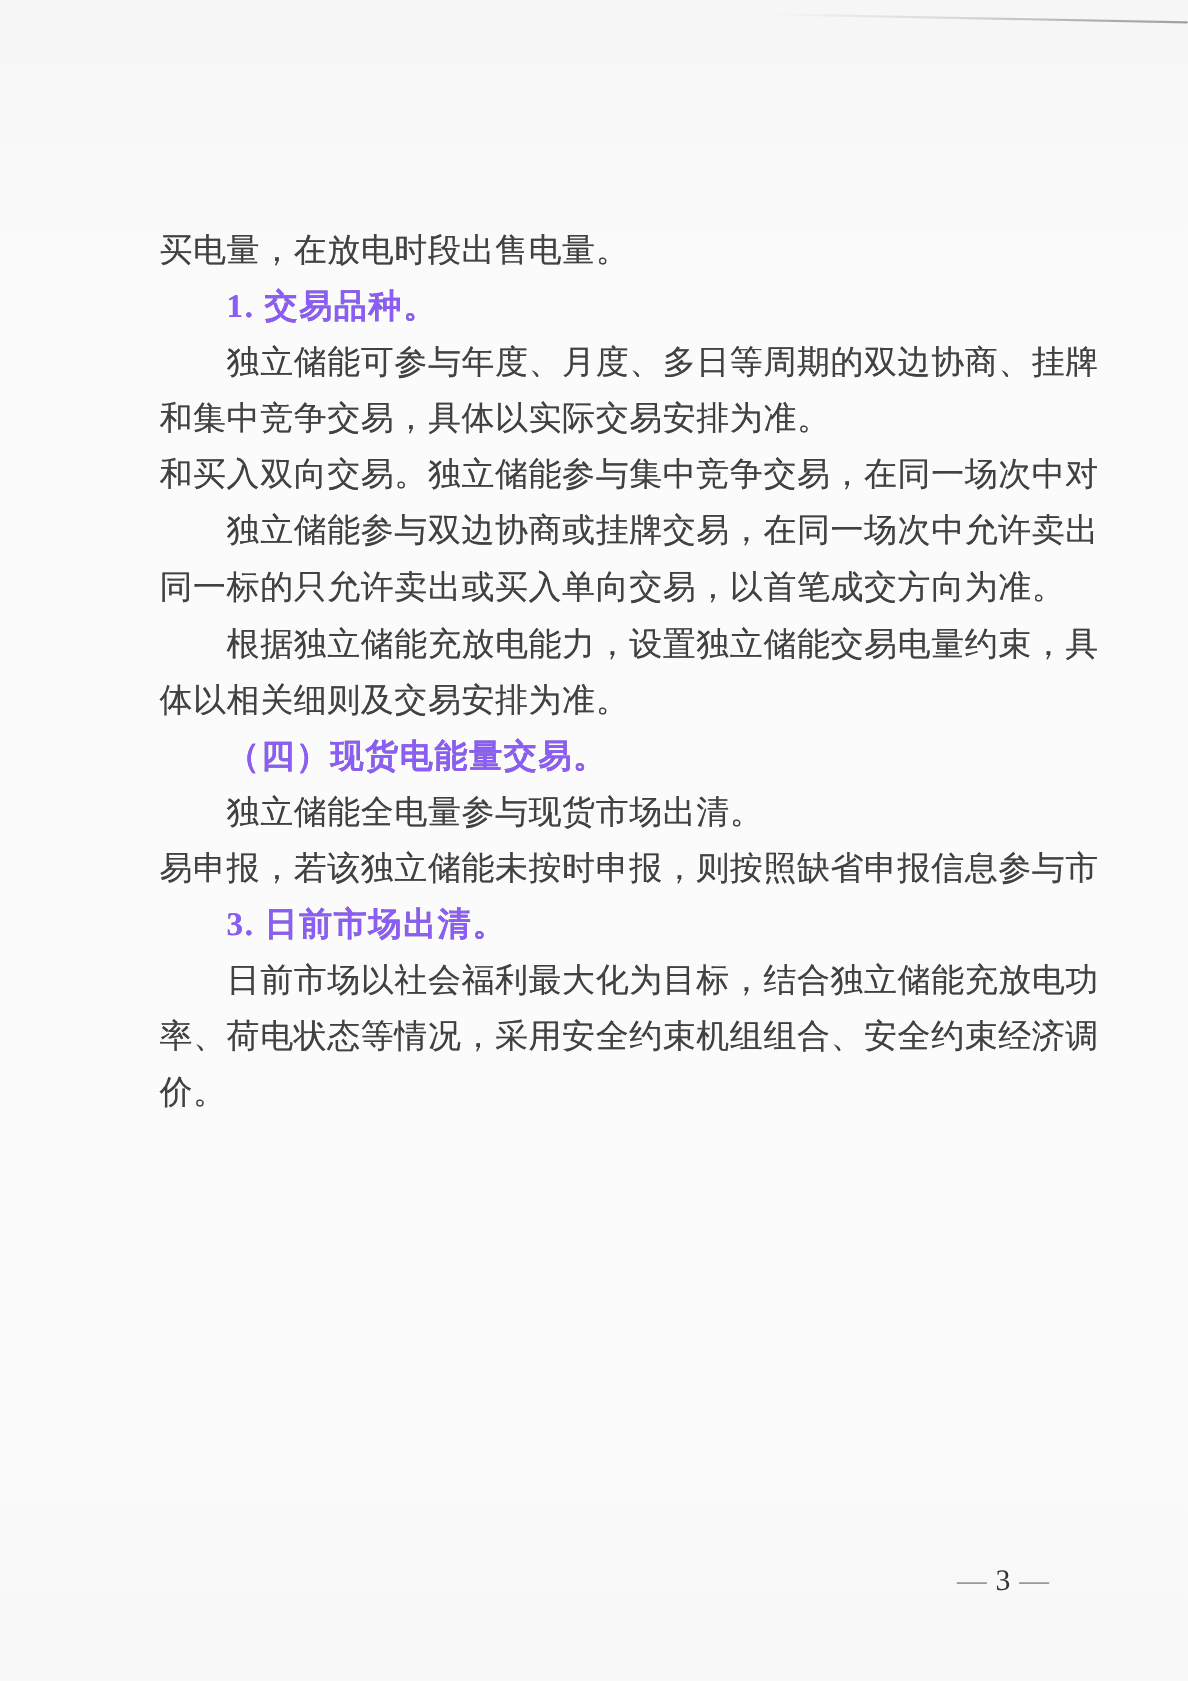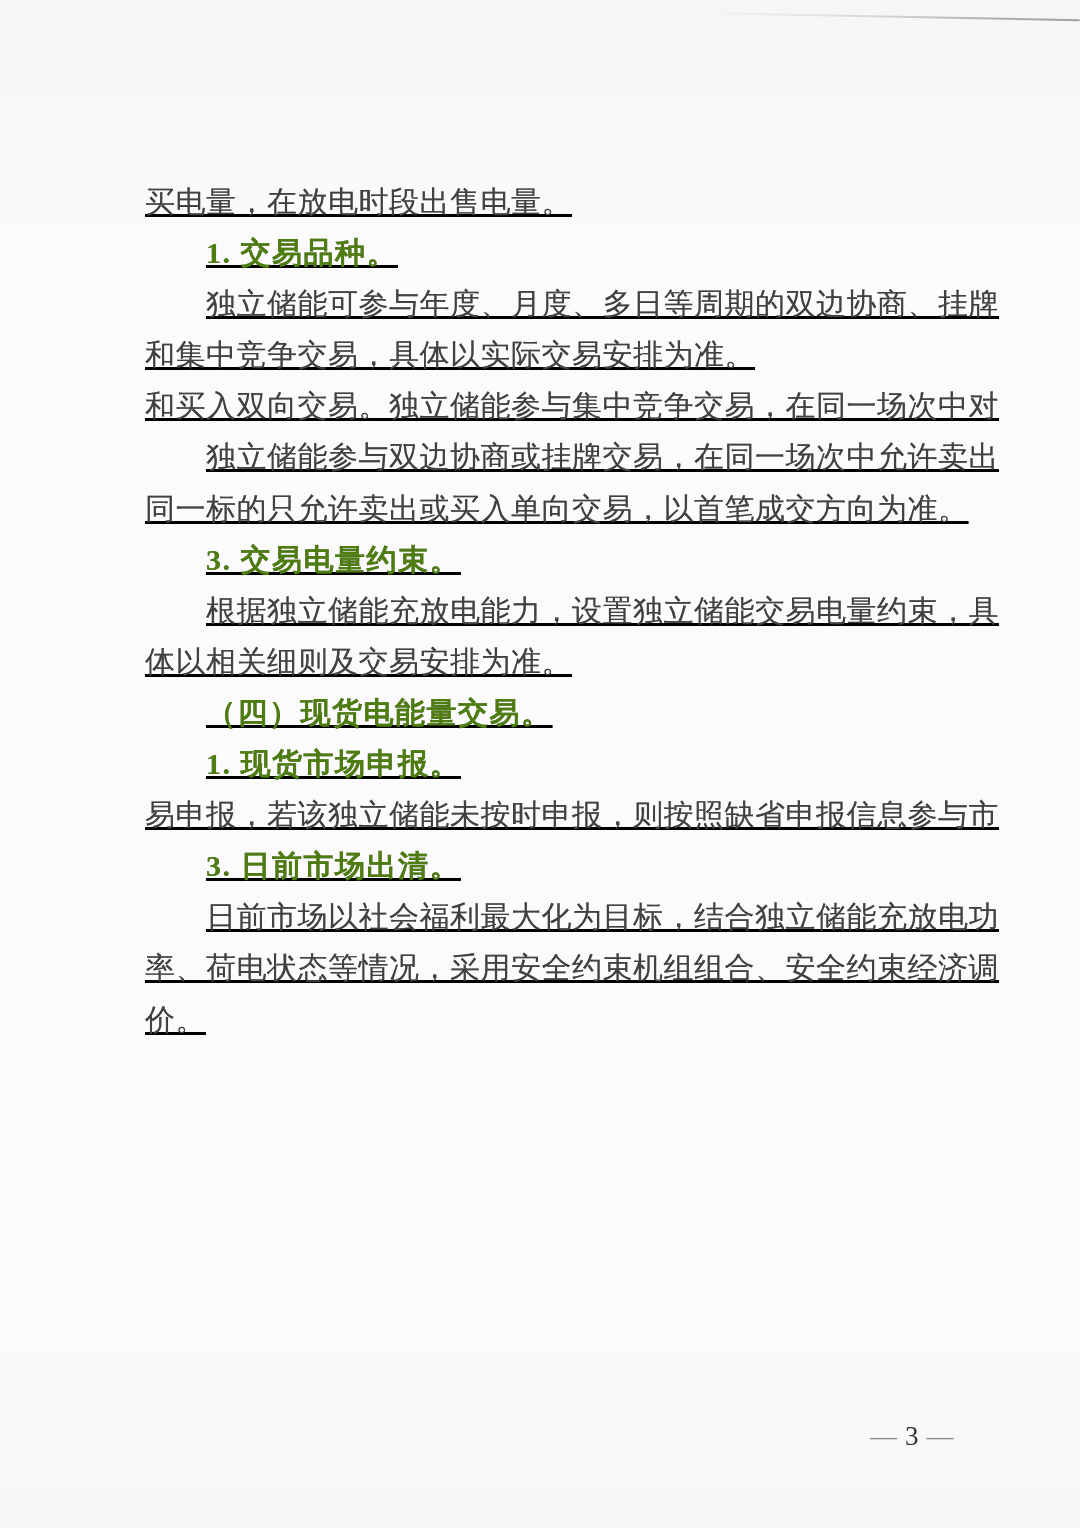--- a/index.html
+++ b/index.html
@@ -29,40 +29,39 @@
       rgba(180,180,180,0.45) 45%,
       rgba(165,165,165,0.85) 75%,
       rgba(150,150,150,0.9) 100%);
     transform: rotate(1.1deg);
     transform-origin: left center;
     border-radius: 1px;
   }
   .content {
     position: absolute;
     left: 145px;
-    top: 176px;
+    top: 202px;
     width: 815px;
-    text-decoration: underline;
   }
   .line {
     height: 51.1px;
     line-height: 51.1px;
     font-size: 30px;
     letter-spacing: 0.5px;
     white-space: nowrap;
     color: #414141;
     font-weight: 400;
     
     text-shadow: 0 0 0.4px rgba(70,70,70,0.55);
   }
   .line.indent {
     padding-left: 61px;
   }
   .line.heading {
-    color: #4d7c0f;
+    color: #8b5cf6;
     font-weight: 700;
     letter-spacing: 1.5px;
     text-shadow: 0 0 0.5px rgba(40,40,40,0.6);
   }
   .page-number {
     position: absolute;
     top: 1419px;
     left: 870px;
     font-size: 27px;
     line-height: 34px;
@@ -85,25 +84,24 @@
   <div class="scan-artifact"></div>
 
   <div class="content">
     <div class="line">买电量，在放电时段出售电量。</div>
     <div class="line heading indent">1. 交易品种。</div>
     <div class="line indent">独立储能可参与年度、月度、多日等周期的双边协商、挂牌</div>
     <div class="line">和集中竞争交易，具体以实际交易安排为准。</div>
     <div class="line">和买入双向交易。独立储能参与集中竞争交易，在同一场次中对</div>
     <div class="line indent">独立储能参与双边协商或挂牌交易，在同一场次中允许卖出</div>
     <div class="line">同一标的只允许卖出或买入单向交易，以首笔成交方向为准。</div>
-    <div class="line heading indent">3. 交易电量约束。</div>
     <div class="line indent">根据独立储能充放电能力，设置独立储能交易电量约束，具</div>
     <div class="line">体以相关细则及交易安排为准。</div>
     <div class="line heading indent">（四）现货电能量交易。</div>
-    <div class="line heading indent">1. 现货市场申报。</div>
+    <div class="line indent">独立储能全电量参与现货市场出清。</div>
     <div class="line">易申报，若该独立储能未按时申报，则按照缺省申报信息参与市</div>
     <div class="line heading indent">3. 日前市场出清。</div>
     <div class="line indent">日前市场以社会福利最大化为目标，结合独立储能充放电功</div>
     <div class="line">率、荷电状态等情况，采用安全约束机组组合、安全约束经济调</div>
     <div class="line">价。</div>
   </div>
 
   <div class="page-number">
     <span class="dash">—</span><span class="num">3</span><span class="dash">—</span>
   </div>

